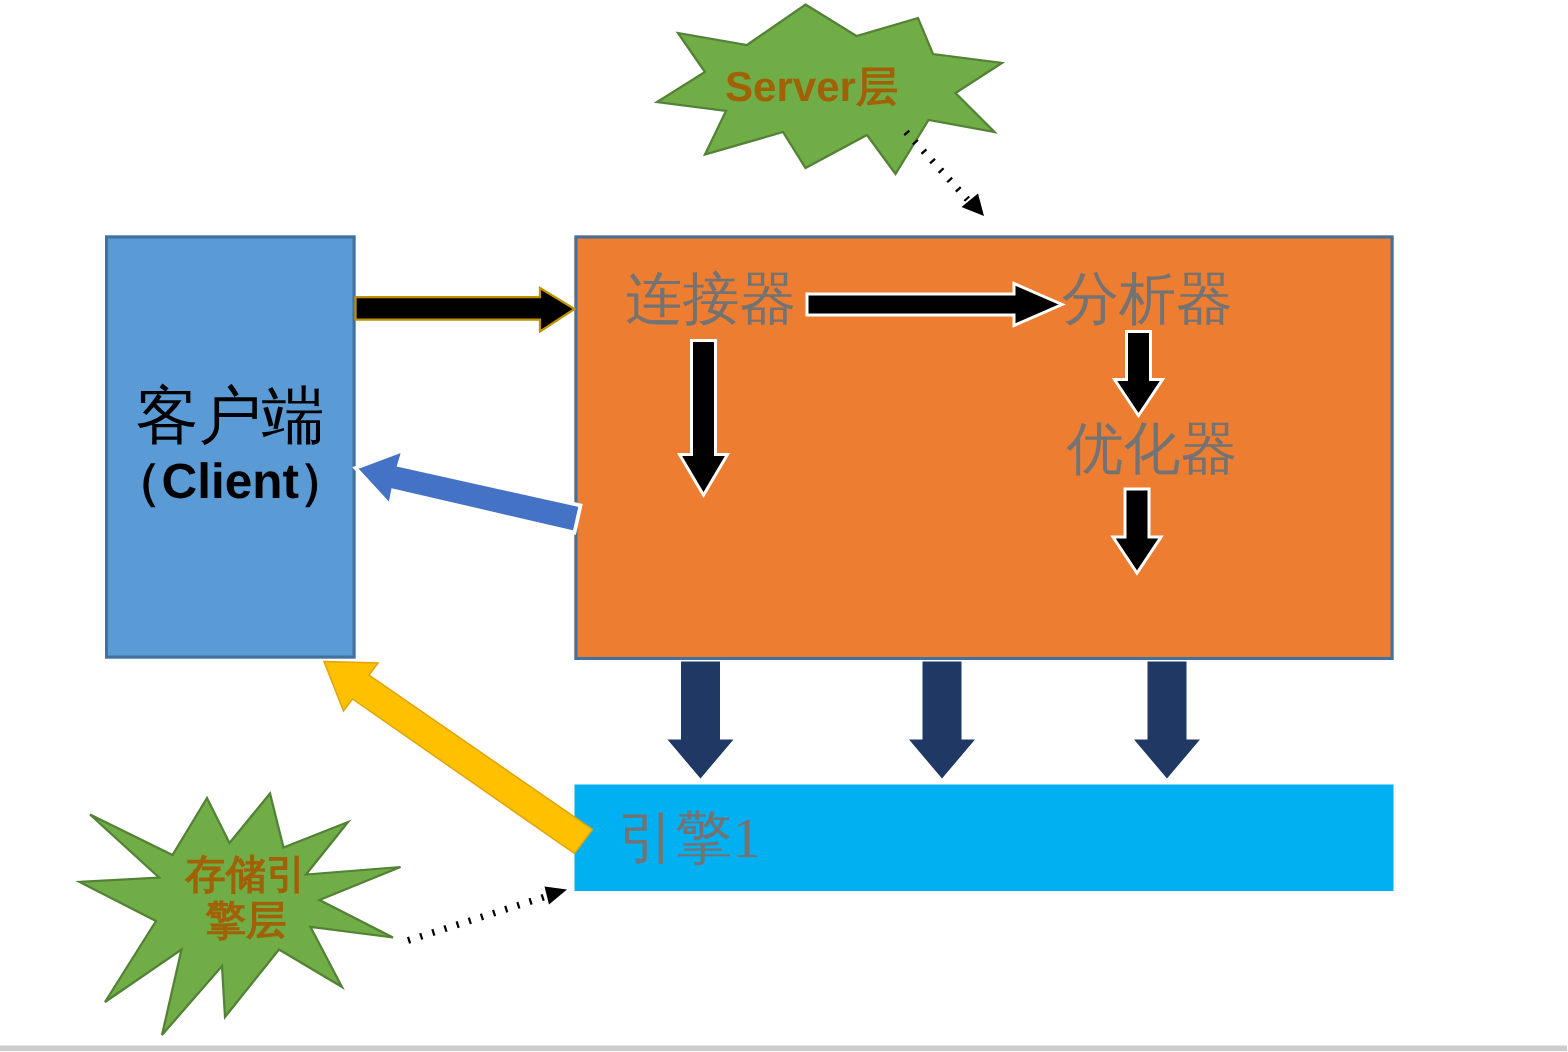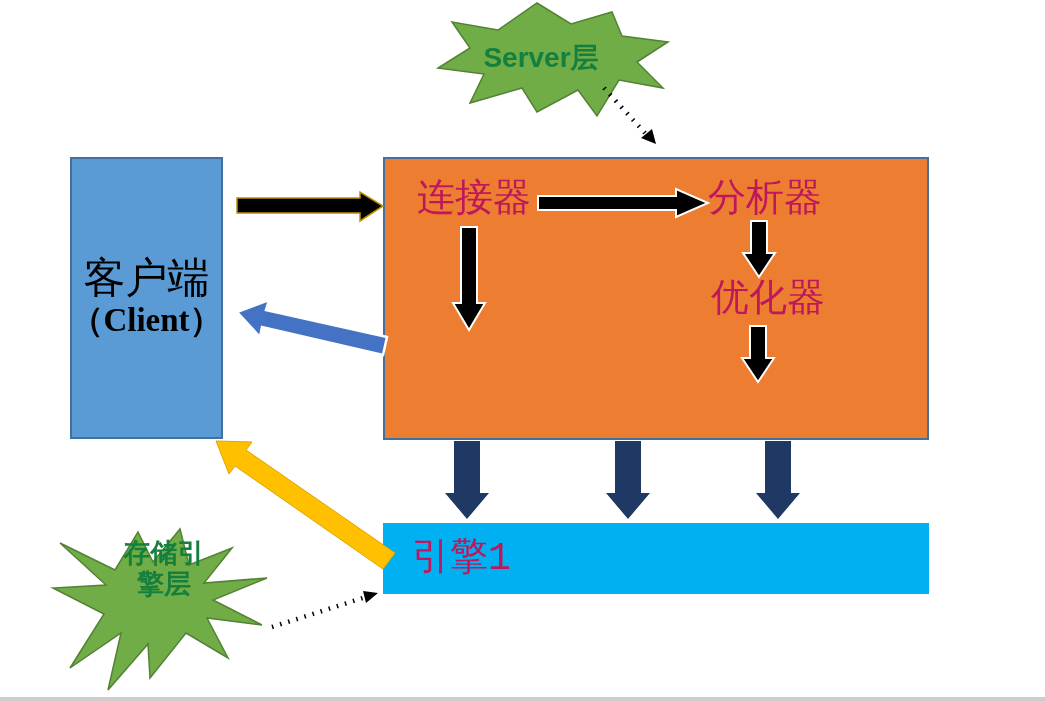--- a/index.html
+++ b/index.html
@@ -1,32 +1,32 @@
 <!DOCTYPE html>
 <html><head>
 <meta charset="utf-8">
 <style>
   html,body{margin:0;padding:0;background:#fff;}
   .canvas{position:relative;width:1045px;height:701px;background:#ffffff;overflow:hidden;
           font-family:"Liberation Sans","DejaVu Sans",sans-serif;}
   .box{position:absolute;box-sizing:border-box;border:2px solid transparent;}
-  .client-box{left:70px;top:157px;width:153px;height:282px;display:flex;flex-direction:column;
+  .client-box{left:70px;top:157px;width:167px;height:282px;display:flex;flex-direction:column;
               justify-content:center;align-items:center;}
   .client-line1{font-family:"Liberation Serif","DejaVu Serif",serif;font-size:42px;color:#000;
                 line-height:1.1;white-space:nowrap;}
-  .client-line2{font-family:Liberation Serif, serif;font-weight:bold;font-size:33px;
+  .client-line2{font-family:Liberation Sans, sans-serif;font-weight:bold;font-size:33px;
                 color:#000;line-height:1.2;white-space:nowrap;}
   .server-box{left:383px;top:157px;width:546px;height:283px;}
   .engine-box{left:383px;top:523px;width:546px;height:71px;border:none;}
-  .lbl{position:absolute;font-family:Liberation Mono, monospace;font-size:38px;
-       color:#be185d;line-height:1;white-space:nowrap;z-index:5;}
-  .star-lbl{position:absolute;transform:translate(-50%,-50%);font-weight:bold;color:#15803d;
+  .lbl{position:absolute;font-family:Liberation Serif, serif;font-size:38px;
+       color:#737373;line-height:1;white-space:nowrap;z-index:5;}
+  .star-lbl{position:absolute;transform:translate(-50%,-50%);font-weight:bold;color:#a16207;
             text-align:center;z-index:5;white-space:nowrap;}
   .server-star-lbl{left:541px;top:58px;font-size:28px;}
-  .storage-star-lbl{left:164px;top:569px;font-size:27px;line-height:1.15;}
+  .storage-star-lbl{left:164px;top:599px;font-size:27px;line-height:1.15;}
   svg.overlay{position:absolute;left:0;top:0;z-index:4;pointer-events:none;}
   .divider{position:absolute;left:0;bottom:0;width:1045px;height:4px;}
 </style>
 </head>
 <body>
 
 <div class="canvas">
 
   <div class="box client-box" style="background-color: rgb(91, 155, 213); border-color: rgb(65, 113, 156);">
     <div class="client-line1">客户端</div>

